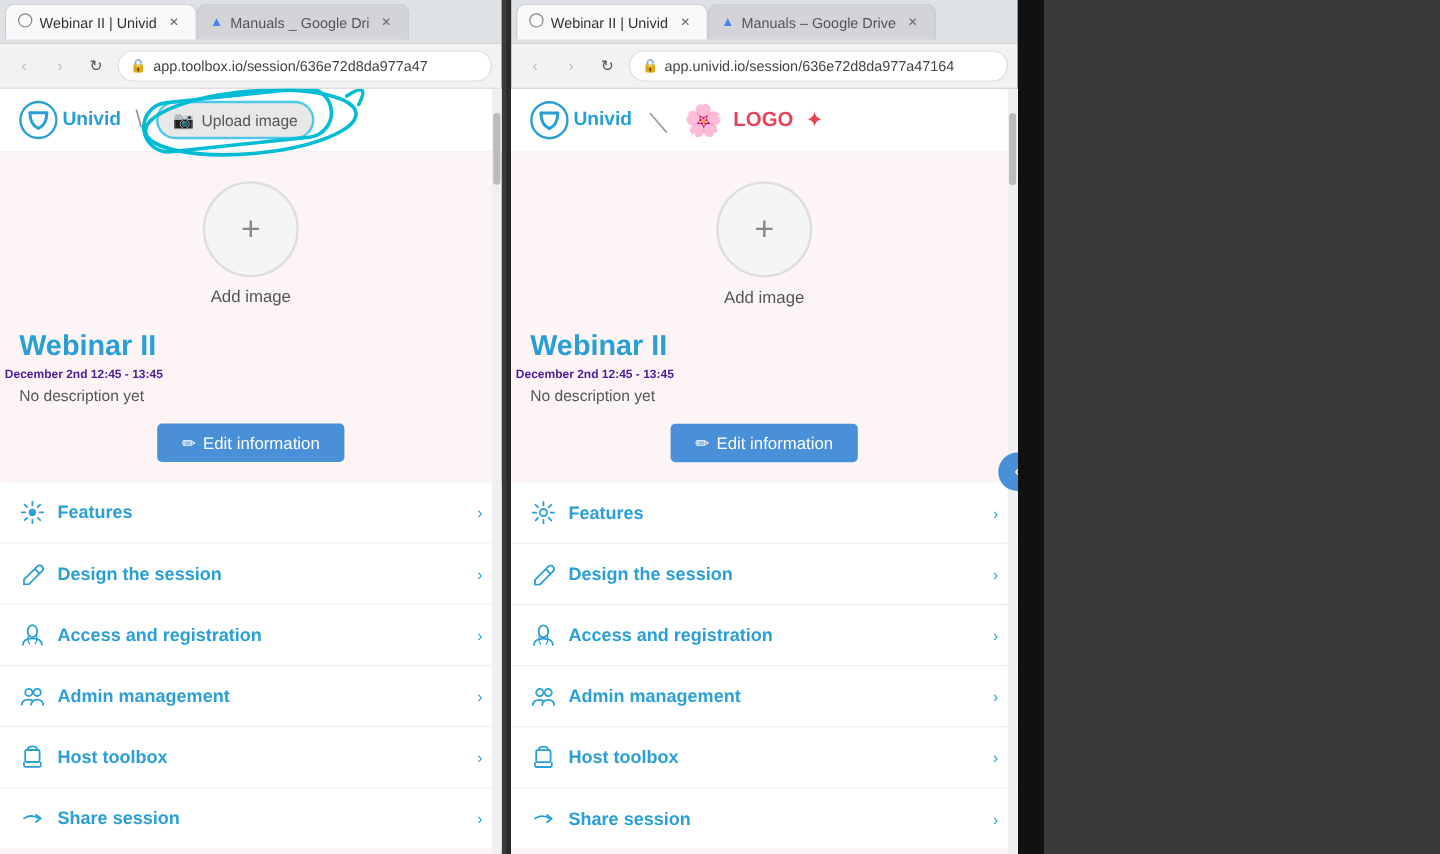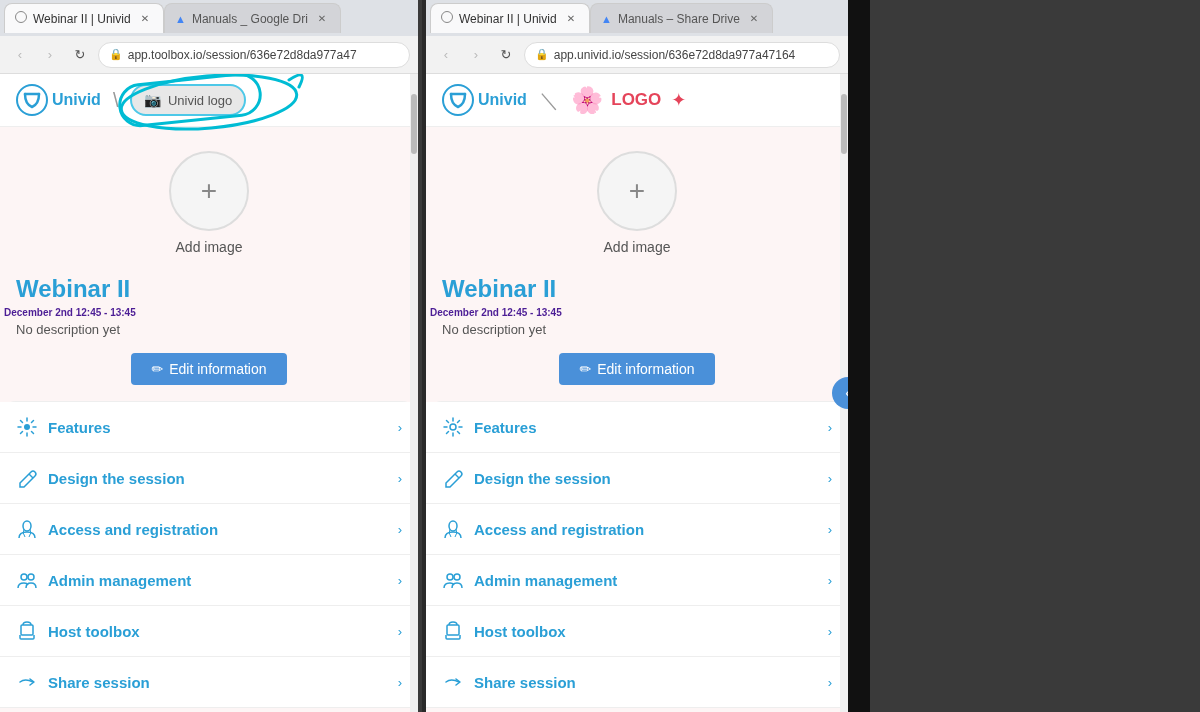--- a/index.html
+++ b/index.html
@@ -342,21 +342,21 @@
               <line x1="3" y1="4" x2="17" y2="4" stroke="#2a9fd6" stroke-width="2.5" stroke-linecap="round"></line>
             </svg>
           </div>
           <span class="univid-text">Univid</span>
         </div>
         <span class="logo-separator">\</span>
 
         <div style="position:relative; display:inline-block;">
           <div class="upload-logo-btn">
             <span style="font-size:14px;">📷</span>
-            <span>Univid logo</span>
+            <span>Upload image</span>
           </div>
 
           <svg style="position:absolute; top:-12px; left:-16px; pointer-events:none;" width="200" height="60">
             <ellipse cx="95" cy="30" rx="88" ry="26" fill="none" stroke="#00bcd4" stroke-width="3" transform="rotate(-5,95,30)"></ellipse>
             <path d="M175 8 Q195 -5 185 15" fill="none" stroke="#00bcd4" stroke-width="3" stroke-linecap="round"></path>
           </svg>
         </div>
       </div>
 
       <div class="add-image-area">
@@ -456,21 +456,21 @@
   <div class="right-browser">
 
     <div class="tabs-area">
       <div class="tab">
         <span><span class="univid-tab-icon"></span></span>
         <span class="tab-title">Webinar II | Univid</span>
         <span class="tab-close">✕</span>
       </div>
       <div class="tab inactive">
         <span style="font-size:11px;color:#4285f4;">▲</span>
-        <span class="tab-title">Manuals – Share Drive</span>
+        <span class="tab-title">Manuals – Google Drive</span>
         <span class="tab-close">✕</span>
       </div>
     </div>
 
     <div class="address-bar">
       <div class="nav-btn disabled">‹</div>
       <div class="nav-btn disabled">›</div>
       <div class="nav-btn">↻</div>
       <div class="url-bar">
         <span class="lock-icon">🔒</span>

